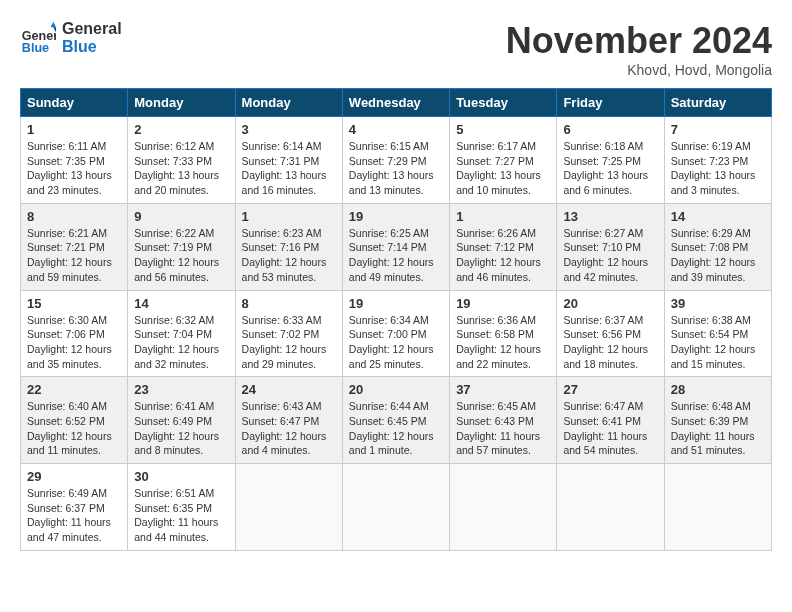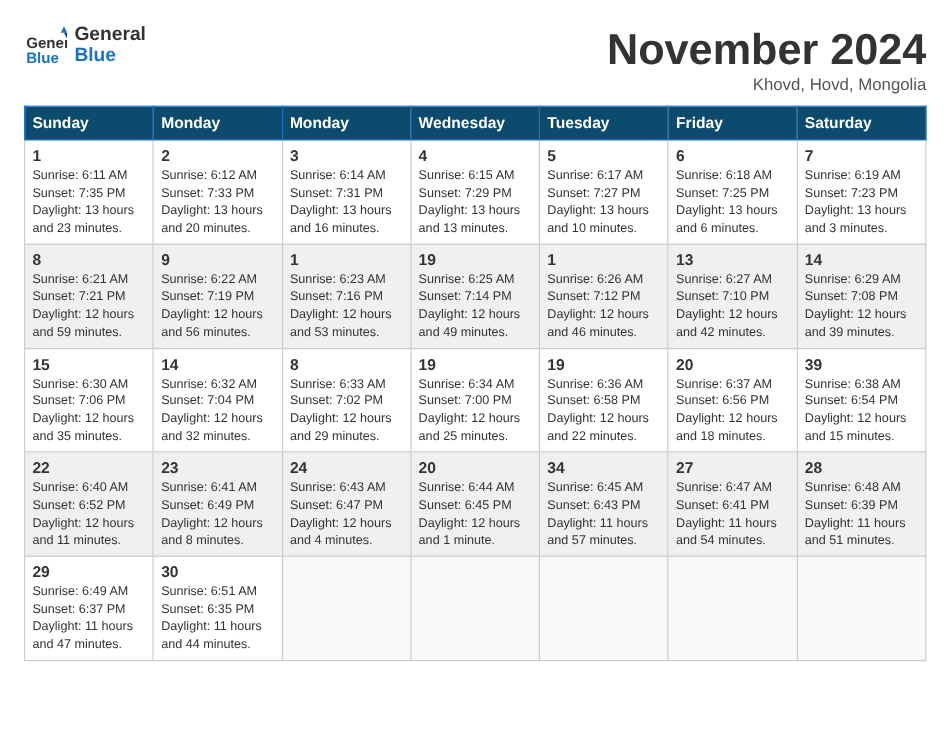--- a/index.html
+++ b/index.html
@@ -139,21 +139,21 @@
         <td><span class="day-num">19</span><span class="day-detail">Sunrise: 6:34 AM<br>Sunset: 7:00 PM<br>Daylight: 12 hours and 25 minutes.</span></td>
         <td><span class="day-num">19</span><span class="day-detail">Sunrise: 6:36 AM<br>Sunset: 6:58 PM<br>Daylight: 12 hours and 22 minutes.</span></td>
         <td><span class="day-num">20</span><span class="day-detail">Sunrise: 6:37 AM<br>Sunset: 6:56 PM<br>Daylight: 12 hours and 18 minutes.</span></td>
         <td><span class="day-num">39</span><span class="day-detail">Sunrise: 6:38 AM<br>Sunset: 6:54 PM<br>Daylight: 12 hours and 15 minutes.</span></td>
       </tr>
       <tr>
         <td><span class="day-num">22</span><span class="day-detail">Sunrise: 6:40 AM<br>Sunset: 6:52 PM<br>Daylight: 12 hours and 11 minutes.</span></td>
         <td><span class="day-num">23</span><span class="day-detail">Sunrise: 6:41 AM<br>Sunset: 6:49 PM<br>Daylight: 12 hours and 8 minutes.</span></td>
         <td><span class="day-num">24</span><span class="day-detail">Sunrise: 6:43 AM<br>Sunset: 6:47 PM<br>Daylight: 12 hours and 4 minutes.</span></td>
         <td><span class="day-num">20</span><span class="day-detail">Sunrise: 6:44 AM<br>Sunset: 6:45 PM<br>Daylight: 12 hours and 1 minute.</span></td>
-        <td><span class="day-num">34</span><span class="day-detail">Sunrise: 6:45 AM<br>Sunset: 6:43 PM<br>Daylight: 11 hours and 57 minutes.</span></td>
+        <td><span class="day-num">37</span><span class="day-detail">Sunrise: 6:45 AM<br>Sunset: 6:43 PM<br>Daylight: 11 hours and 57 minutes.</span></td>
         <td><span class="day-num">27</span><span class="day-detail">Sunrise: 6:47 AM<br>Sunset: 6:41 PM<br>Daylight: 11 hours and 54 minutes.</span></td>
         <td><span class="day-num">28</span><span class="day-detail">Sunrise: 6:48 AM<br>Sunset: 6:39 PM<br>Daylight: 11 hours and 51 minutes.</span></td>
       </tr>
       <tr>
         <td><span class="day-num">29</span><span class="day-detail">Sunrise: 6:49 AM<br>Sunset: 6:37 PM<br>Daylight: 11 hours and 47 minutes.</span></td>
         <td><span class="day-num">30</span><span class="day-detail">Sunrise: 6:51 AM<br>Sunset: 6:35 PM<br>Daylight: 11 hours and 44 minutes.</span></td>
         <td class="empty-cell"></td>
         <td class="empty-cell"></td>
         <td class="empty-cell"></td>
         <td class="empty-cell"></td>

